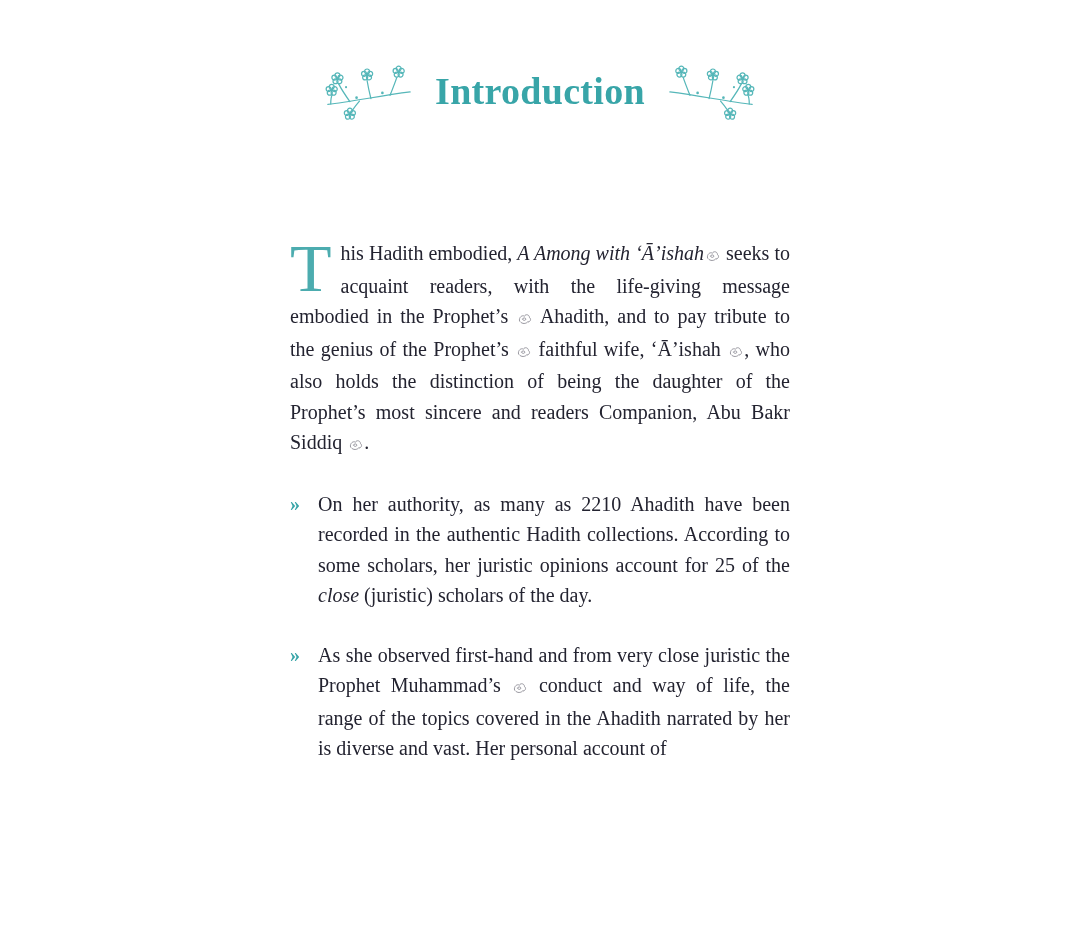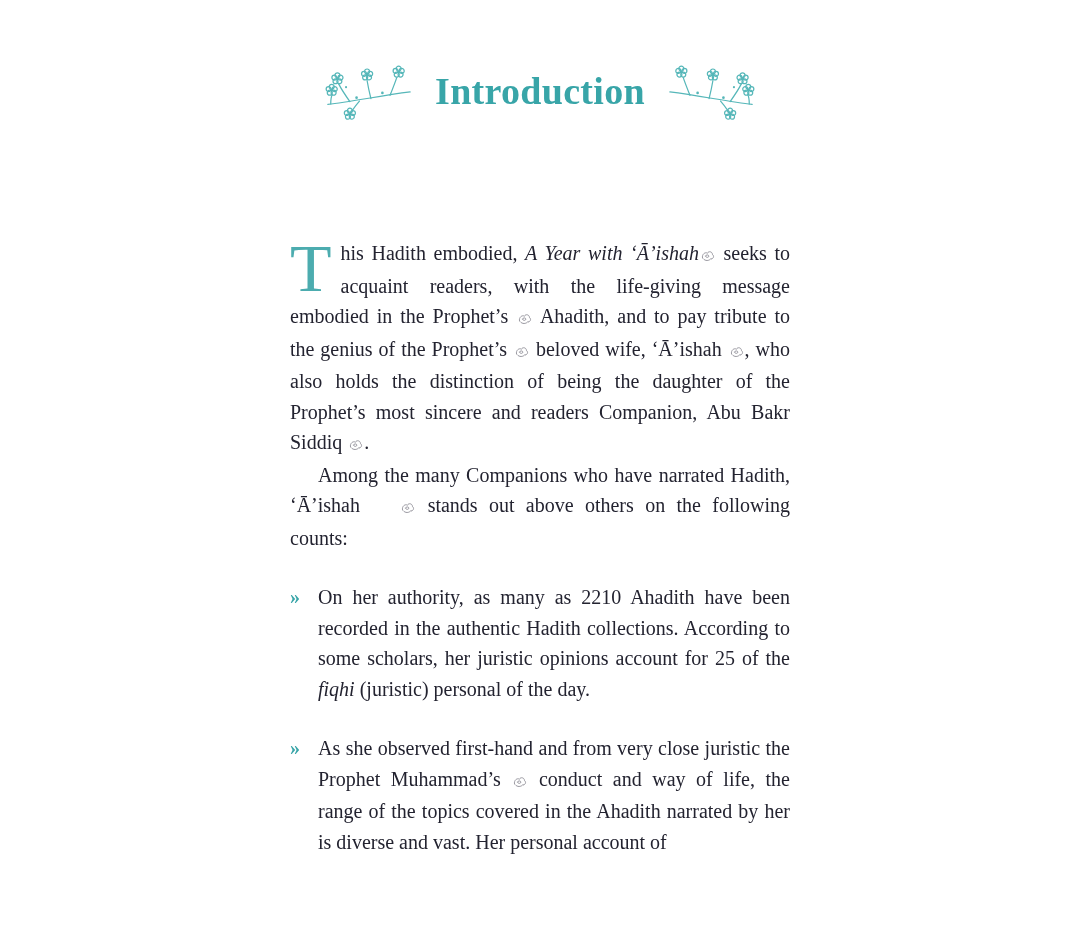--- a/index.html
+++ b/index.html
@@ -83,49 +83,44 @@
     </span>
     <h1 class="title">Introduction</h1>
     <span class="orn mirrored">
       <svg viewBox="0 0 92 60" width="88" height="58">
           <use href="#branch"></use>
         </svg>
     </span>
   </div>
 
   <div class="content">
-      <p class="para"><span class="dropcap">T</span><span class="run">his Hadith embodied, </span><i class="run">A Year with ‘Ā’ishah</i><span class="honorific"><svg viewBox="0 0 18 15" width="15" height="13" fill="none" stroke="currentColor" stroke-width="1.2" stroke-linecap="round">
+      <p class="para"><span class="dropcap">T</span><span class="run">his Hadith embodied, </span><i class="run">A Among with ‘Ā’ishah</i><span class="honorific"><svg viewBox="0 0 18 15" width="15" height="13" fill="none" stroke="currentColor" stroke-width="1.2" stroke-linecap="round">
             <path d="M3,10.5 C1.8,6 6.5,2.8 9,4.8 C10,1.8 15,2.6 15,6.5 C17.2,7.5 16.5,11.5 13.5,11.8"></path>
             <path d="M4,11.5 C6,14.2 11,14.4 13.2,11.2"></path>
             <path d="M6.6,8.2 C7.2,6.2 10.6,6.3 10.6,8.3 C10.4,10.4 7,10.3 6.6,8.2"></path>
           </svg></span><span class="run"> seeks to acquaint readers, with the life-giving message embodied in the Prophet’s </span><span class="honorific"><svg viewBox="0 0 18 15" width="15" height="13" fill="none" stroke="currentColor" stroke-width="1.2" stroke-linecap="round">
             <path d="M3,10.5 C1.8,6 6.5,2.8 9,4.8 C10,1.8 15,2.6 15,6.5 C17.2,7.5 16.5,11.5 13.5,11.8"></path>
             <path d="M4,11.5 C6,14.2 11,14.4 13.2,11.2"></path>
             <path d="M6.6,8.2 C7.2,6.2 10.6,6.3 10.6,8.3 C10.4,10.4 7,10.3 6.6,8.2"></path>
           </svg></span><span class="run"> Ahadith, and to pay tribute to the genius of the Prophet’s </span><span class="honorific"><svg viewBox="0 0 18 15" width="15" height="13" fill="none" stroke="currentColor" stroke-width="1.2" stroke-linecap="round">
             <path d="M3,10.5 C1.8,6 6.5,2.8 9,4.8 C10,1.8 15,2.6 15,6.5 C17.2,7.5 16.5,11.5 13.5,11.8"></path>
             <path d="M4,11.5 C6,14.2 11,14.4 13.2,11.2"></path>
             <path d="M6.6,8.2 C7.2,6.2 10.6,6.3 10.6,8.3 C10.4,10.4 7,10.3 6.6,8.2"></path>
-          </svg></span><span class="run"> beloved wife, ‘Ā’ishah </span><span class="honorific"><svg viewBox="0 0 18 15" width="15" height="13" fill="none" stroke="currentColor" stroke-width="1.2" stroke-linecap="round">
+          </svg></span><span class="run"> faithful wife, ‘Ā’ishah </span><span class="honorific"><svg viewBox="0 0 18 15" width="15" height="13" fill="none" stroke="currentColor" stroke-width="1.2" stroke-linecap="round">
             <path d="M3,10.5 C1.8,6 6.5,2.8 9,4.8 C10,1.8 15,2.6 15,6.5 C17.2,7.5 16.5,11.5 13.5,11.8"></path>
             <path d="M4,11.5 C6,14.2 11,14.4 13.2,11.2"></path>
             <path d="M6.6,8.2 C7.2,6.2 10.6,6.3 10.6,8.3 C10.4,10.4 7,10.3 6.6,8.2"></path>
           </svg></span><span class="run">, who also holds the distinction of being the daughter of the Prophet’s most sincere and readers Companion, Abu Bakr Siddiq </span><span class="honorific"><svg viewBox="0 0 18 15" width="15" height="13" fill="none" stroke="currentColor" stroke-width="1.2" stroke-linecap="round">
             <path d="M3,10.5 C1.8,6 6.5,2.8 9,4.8 C10,1.8 15,2.6 15,6.5 C17.2,7.5 16.5,11.5 13.5,11.8"></path>
             <path d="M4,11.5 C6,14.2 11,14.4 13.2,11.2"></path>
             <path d="M6.6,8.2 C7.2,6.2 10.6,6.3 10.6,8.3 C10.4,10.4 7,10.3 6.6,8.2"></path>
           </svg></span><span class="run">.</span></p>
-      <p class="para indent"><span class="run">Among the many Companions who have narrated Hadith, ‘Ā’ishah </span><span class="honorific"><svg viewBox="0 0 18 15" width="15" height="13" fill="none" stroke="currentColor" stroke-width="1.2" stroke-linecap="round">
-            <path d="M3,10.5 C1.8,6 6.5,2.8 9,4.8 C10,1.8 15,2.6 15,6.5 C17.2,7.5 16.5,11.5 13.5,11.8"></path>
-            <path d="M4,11.5 C6,14.2 11,14.4 13.2,11.2"></path>
-            <path d="M6.6,8.2 C7.2,6.2 10.6,6.3 10.6,8.3 C10.4,10.4 7,10.3 6.6,8.2"></path>
-          </svg></span><span class="run"> stands out above others on the following counts:</span></p>
       <div class="bullet-item">
         <span class="bullet-marker">»</span>
-        <div class="para bullet-text"><span class="run">On her authority, as many as 2210 Ahadith have been recorded in the authentic Hadith collections. According to some scholars, her juristic opinions account for 25 of the </span><i class="run">fiqhi</i><span class="run"> (juristic) personal of the day.</span></div>
+        <div class="para bullet-text"><span class="run">On her authority, as many as 2210 Ahadith have been recorded in the authentic Hadith collections. According to some scholars, her juristic opinions account for 25 of the </span><i class="run">close</i><span class="run"> (juristic) scholars of the day.</span></div>
       </div>
       <div class="bullet-item">
         <span class="bullet-marker">»</span>
         <div class="para bullet-text"><span class="run">As she observed first-hand and from very close juristic the Prophet Muhammad’s </span><span class="honorific"><svg viewBox="0 0 18 15" width="15" height="13" fill="none" stroke="currentColor" stroke-width="1.2" stroke-linecap="round">
               <path d="M3,10.5 C1.8,6 6.5,2.8 9,4.8 C10,1.8 15,2.6 15,6.5 C17.2,7.5 16.5,11.5 13.5,11.8"></path>
               <path d="M4,11.5 C6,14.2 11,14.4 13.2,11.2"></path>
               <path d="M6.6,8.2 C7.2,6.2 10.6,6.3 10.6,8.3 C10.4,10.4 7,10.3 6.6,8.2"></path>
             </svg></span><span class="run"> conduct and way of life, the range of the topics covered in the Ahadith narrated by her is diverse and vast. Her personal account of</span></div>
       </div>
     </div>

